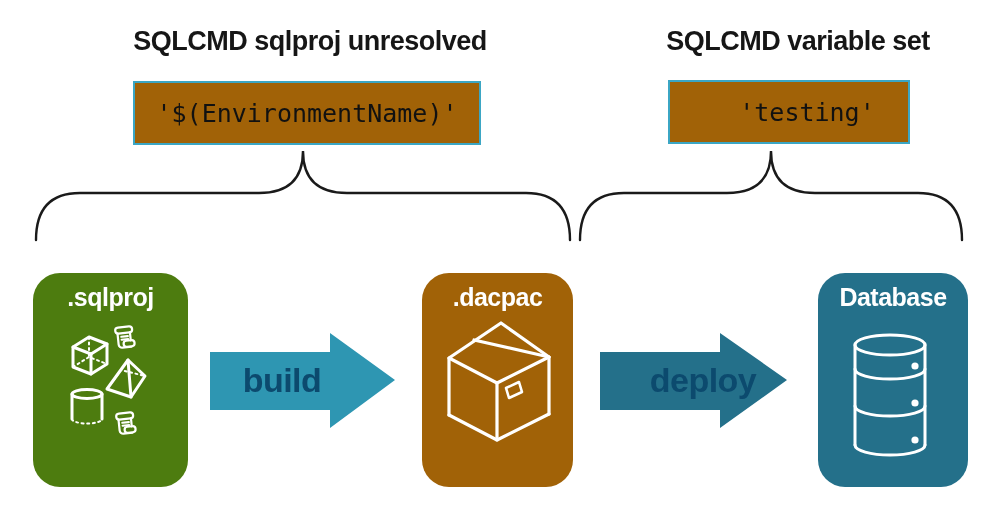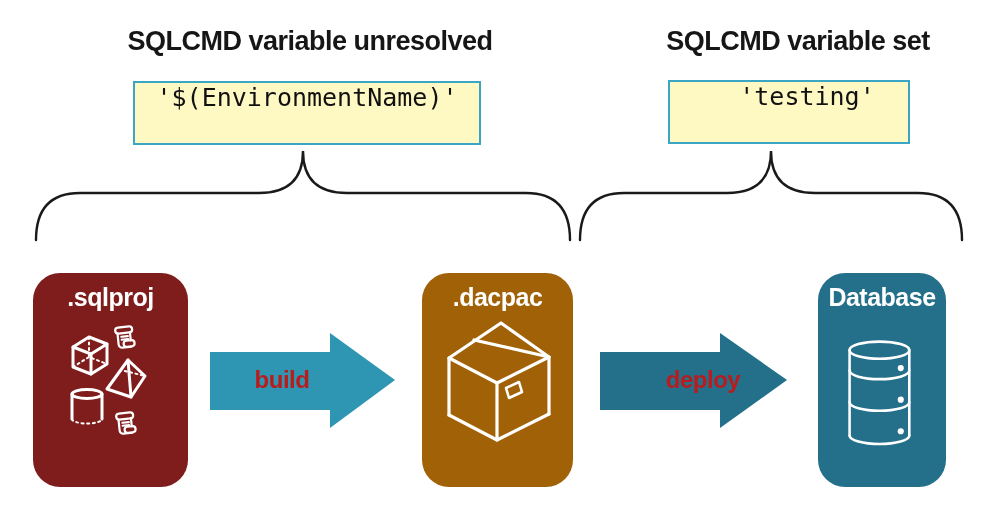--- a/index.html
+++ b/index.html
@@ -7,53 +7,53 @@
     position:relative;width:1000px;height:522px;background:#ffffff;
     font-family:"Liberation Sans",sans-serif;overflow:hidden;
   }
   .heading{
     position:absolute;top:26px;font-size:27px;font-weight:700;color:#161616;
     text-align:center;letter-spacing:-0.5px;white-space:nowrap;
   }
   .heading.left{left:60px;width:500px;}
   .heading.right{left:648px;width:300px;}
   .codebox{
-    position:absolute;background:#fef9c3;border:2px solid #3BA6C4;
-    display:flex;justify-content:center;
+    position:absolute;background:#a16207;border:2px solid #3BA6C4;
+    display:flex;align-items:center;justify-content:center;
     font-family:"DejaVu Sans Mono",monospace;font-size:25px;color:#111111;
     white-space:nowrap;
   }
   .codebox.left{left:133px;top:81px;width:344px;height:60px;}
   .codebox.right{left:668px;top:80px;width:202px;height:60px;padding-left:36px;}
   svg.overlay{position:absolute;left:0;top:0;width:1000px;height:522px;}
   .node{
     position:absolute;top:273px;height:214px;border-radius:27px;
   }
-  .node.sqlproj{left:33px;width:155px;background:#7f1d1d;}
+  .node.sqlproj{left:33px;width:155px;background:#4d7c0f;}
   .node.dacpac{left:422px;width:151px;background:#a16207;}
-  .node.database{left:818px;width:128px;background:#24708A;}
+  .node.database{left:818px;width:150px;background:#24708A;}
   .node-label{
     position:absolute;top:10px;left:0;right:0;text-align:center;
     color:#ffffff;font-size:25px;font-weight:700;letter-spacing:-0.5px;
   }
   .node-icon{position:absolute;left:0;top:0;width:100%;height:100%;}
   .arrow-label{
-    position:absolute;color:#b91c1c;font-weight:700;font-size:24px;
+    position:absolute;color:#0c4a6e;font-weight:700;font-size:34px;
     display:flex;align-items:center;justify-content:center;height:58px;
     letter-spacing:-0.5px;
   }
   .arrow-label.build{left:222px;top:351px;width:120px;}
   .arrow-label.deploy{left:640px;top:351px;width:126px;}
 </style>
 </head>
 <body>
 
 <div class="canvas">
 
-  <div class="heading left">SQLCMD variable unresolved</div>
+  <div class="heading left">SQLCMD sqlproj unresolved</div>
   <div class="heading right">SQLCMD variable set</div>
 
   <div class="codebox left">
     <span>'$(EnvironmentName)'</span>
   </div>
   <div class="codebox right">
     <span>'testing'</span>
   </div>
 
   <svg class="overlay" viewBox="0 0 1000 522">

